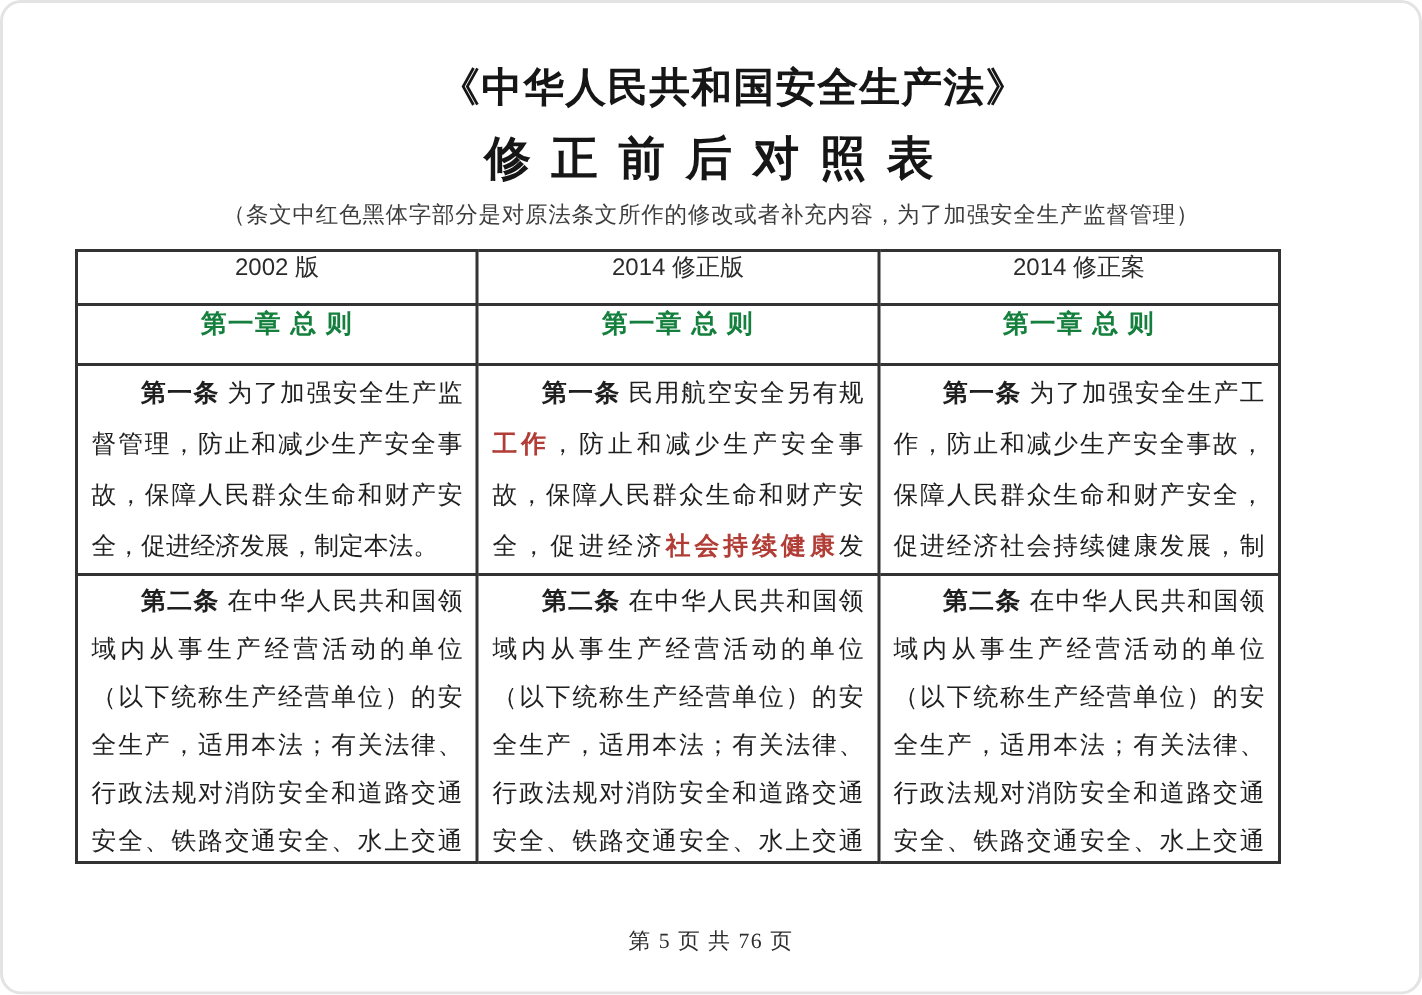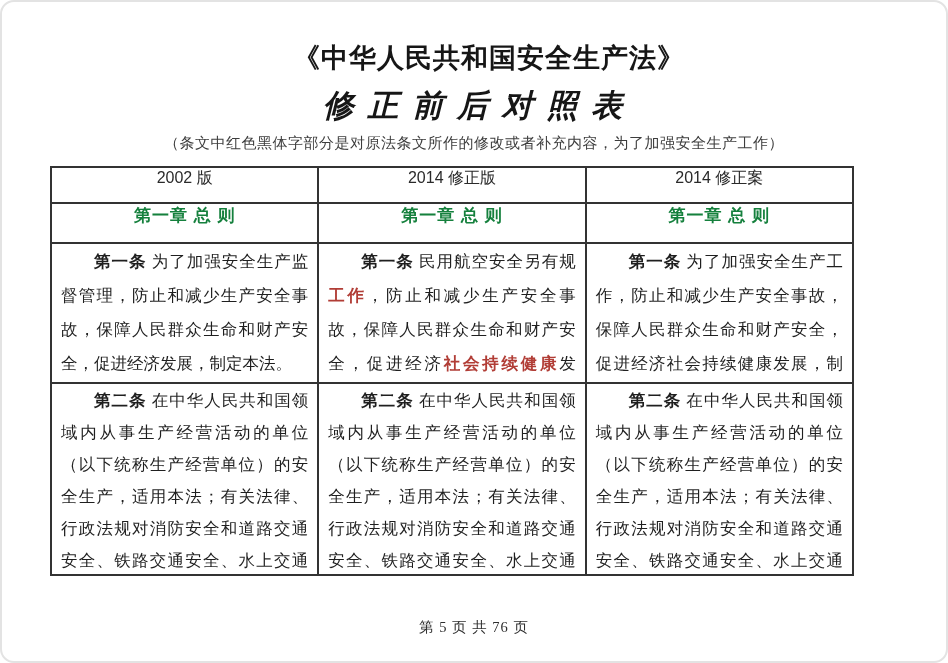--- a/index.html
+++ b/index.html
@@ -23,21 +23,20 @@
     letter-spacing: 1px;
     color: #161616;
     padding-left: 30px;
   }
   .doc-subtitle {
     margin-top: 9px;
     font-size: 31px;
     font-weight: bold;
     letter-spacing: 3px;
     color: #161616;
-    font-style: italic;
   }
   .doc-note {
     margin-top: 7px;
     font-size: 15px;
     color: #3d3d3d;
     letter-spacing: 0.5px;
   }
   table.compare {
     position: absolute;
     left: 48px;
@@ -99,21 +98,21 @@
   }
 </style>
 </head>
 <body>
 
 <div class="page">
 
   <div class="doc-header">
     <div class="doc-title">《中华人民共和国安全生产法》</div>
     <div class="doc-subtitle">修 正 前 后 对 照 表</div>
-    <div class="doc-note">（条文中红色黑体字部分是对原法条文所作的修改或者补充内容，为了加强安全生产工作）</div>
+    <div class="doc-note">（条文中红色黑体字部分是对原法条文所作的修改或者补充内容，为了加强安全生产监督管理）</div>
   </div>
 
   <table class="compare">
     <tbody>
         <tr>
       <th class="col-head">2002 版</th>
       <th class="col-head">2014 修正版</th>
       <th class="col-head">2014 修正案</th>
     </tr>
     <tr>

